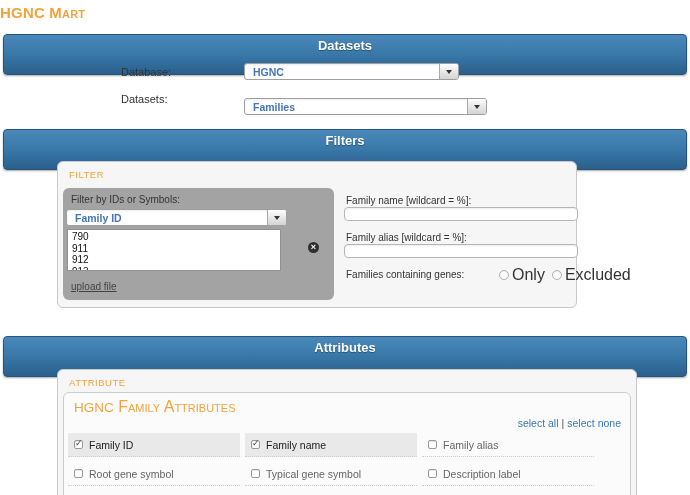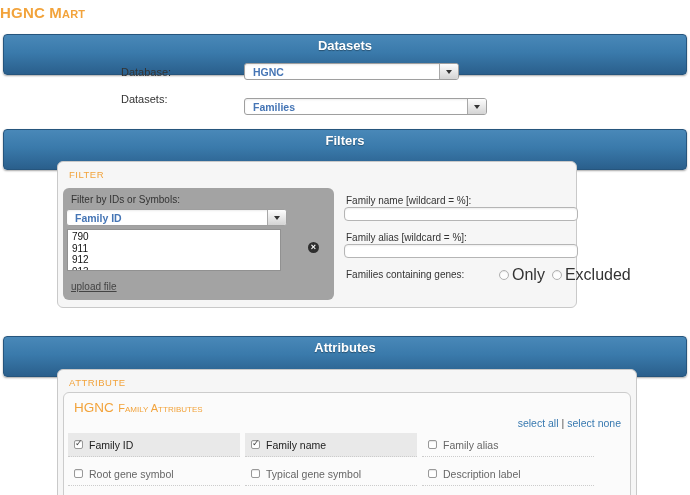--- a/index.html
+++ b/index.html
@@ -106,21 +106,21 @@
   }
   .rlabel { margin-right:4px; }
 
   
   .inner-panel {
     position:absolute; left:5px; top:22px; width:568px; height:120px;
     background:#fbfbfb; border:1px solid #cccccc; border-radius:6px;
   }
   .group-title { position:absolute; left:10px; top:5px; white-space:nowrap; }
   .gt-main { font-size:13.5px; color:var(--accent-orange,#F2A33B); }
-  .gt-rest { font-size:11px; color:var(--accent-orange,#F2A33B); }
+  .gt-rest { font-size:16px; color:var(--accent-orange,#F2A33B); }
   .select-links { position:absolute; right:9px; top:24px; font-size:10.5px; }
   .select-links a { color:var(--link-blue,#3879B0); cursor:pointer; text-decoration:none; }
   .select-links .sep { color:#555; margin:0 3px; }
 
   .attr-grid {
     position:absolute; left:4px; top:40px;
     display:grid; grid-template-columns:repeat(3,172px);
     column-gap:5px; row-gap:5px;
   }
   .attr-cell {

